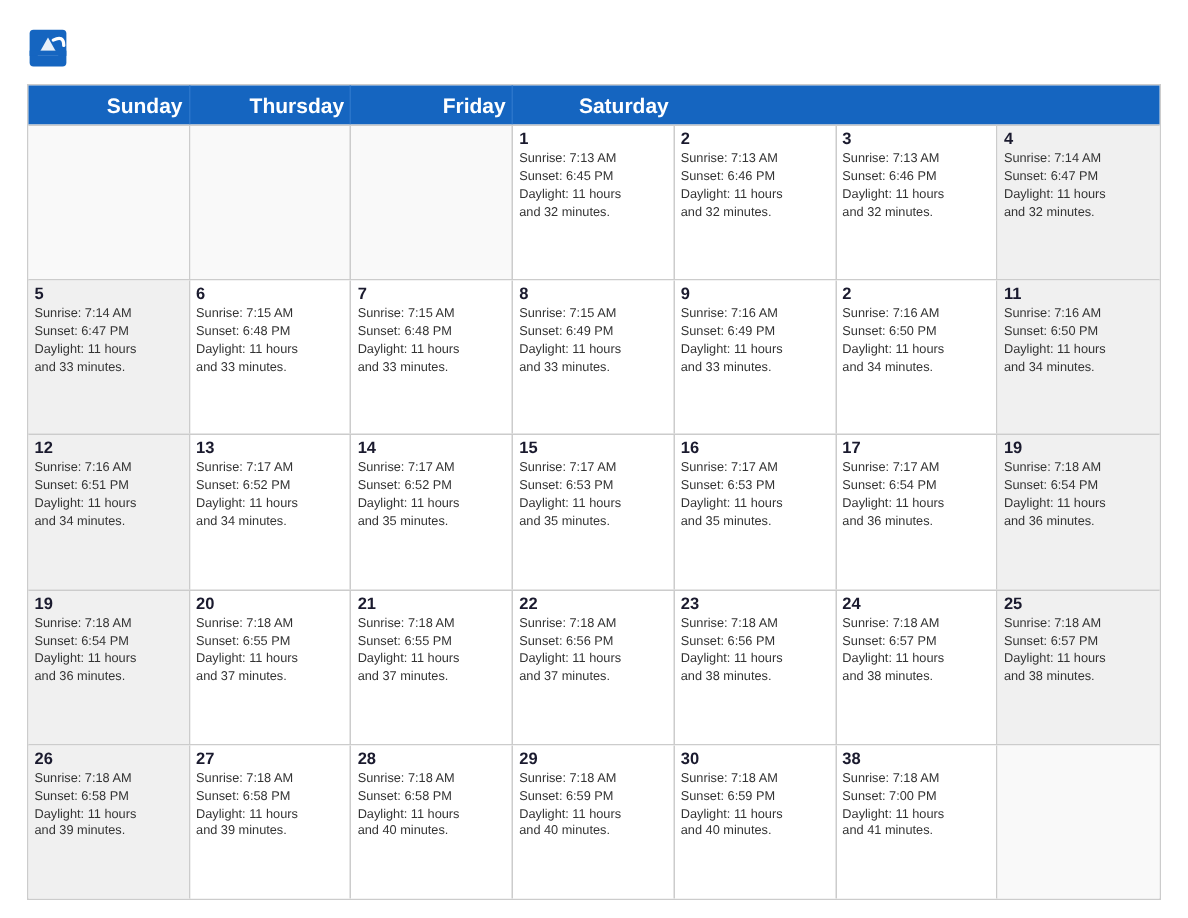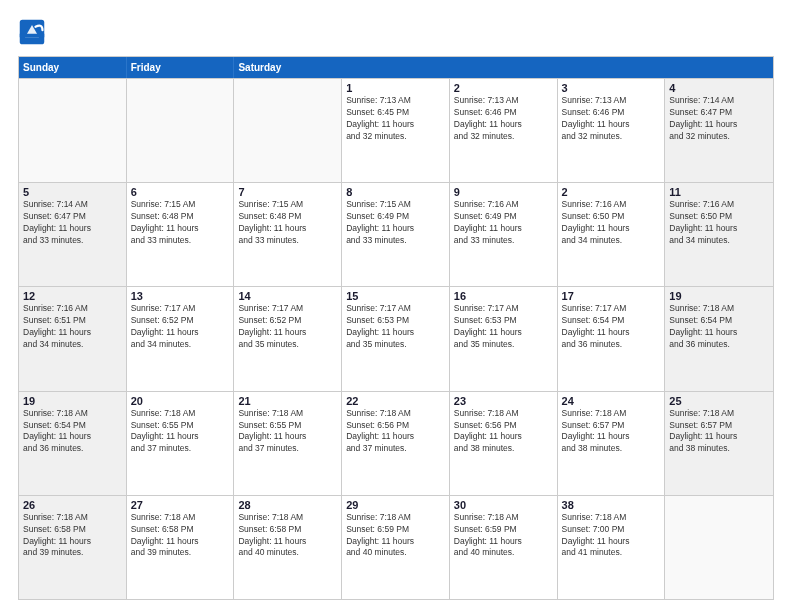--- a/index.html
+++ b/index.html
@@ -57,24 +57,24 @@
       flex-direction: column;
       border: 1px solid #ccc;
     }
     .cal-header-row {
       display: grid;
       grid-template-columns: repeat(7, 1fr);
       background: #1565c0;
     }
     .cal-header-cell {
       color: #fff;
-      font-size: 10px;
+      font-size: 14px;
       font-weight: bold;
       padding: 5px 4px;
-      text-align: left;
+      text-align: right;
       border-right: 1px solid #2a75ca;
     }
     .cal-header-cell:last-child { border-right: none; }
     .cal-body {
       flex: 1;
       display: flex;
       flex-direction: column;
     }
     .cal-week {
       display: grid;
@@ -126,20 +126,21 @@
     </div>
     <div class="title-block">
       <div class="month-title"></div>
       <div class="location"></div>
     </div>
   </div>
 
   <div class="calendar">
     <div class="cal-header-row" id="cal-header">
         <div class="cal-header-cell">Sunday</div>
+        <div class="cal-header-cell">Thursday</div>
         <div class="cal-header-cell">Friday</div>
         <div class="cal-header-cell">Saturday</div>
       </div>
     <div class="cal-body" id="cal-body">
         <div class="cal-week">
           <div class="cal-cell empty"></div>
           <div class="cal-cell empty"></div>
           <div class="cal-cell empty"></div>
           <div class="cal-cell">
             <div class="day-num">1</div>

